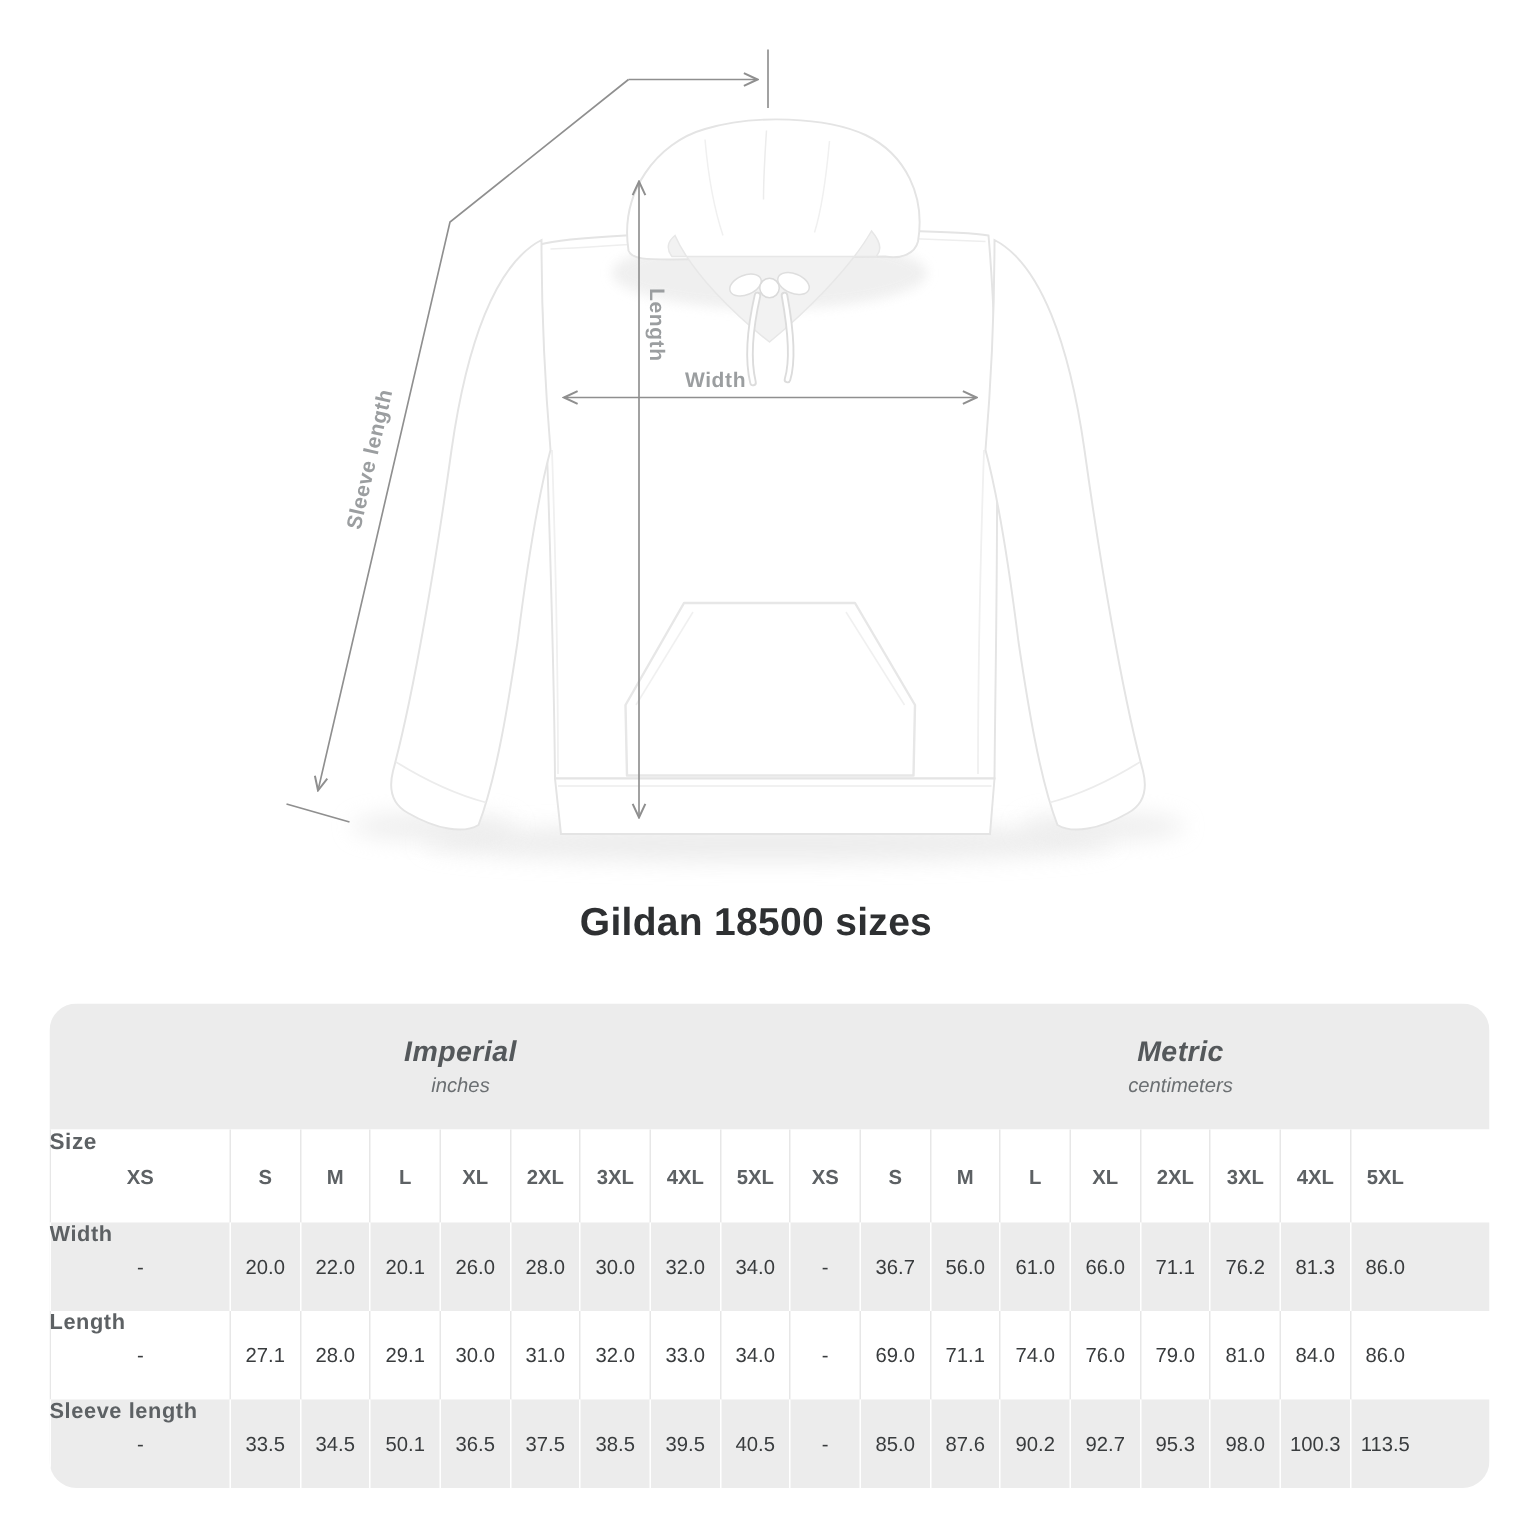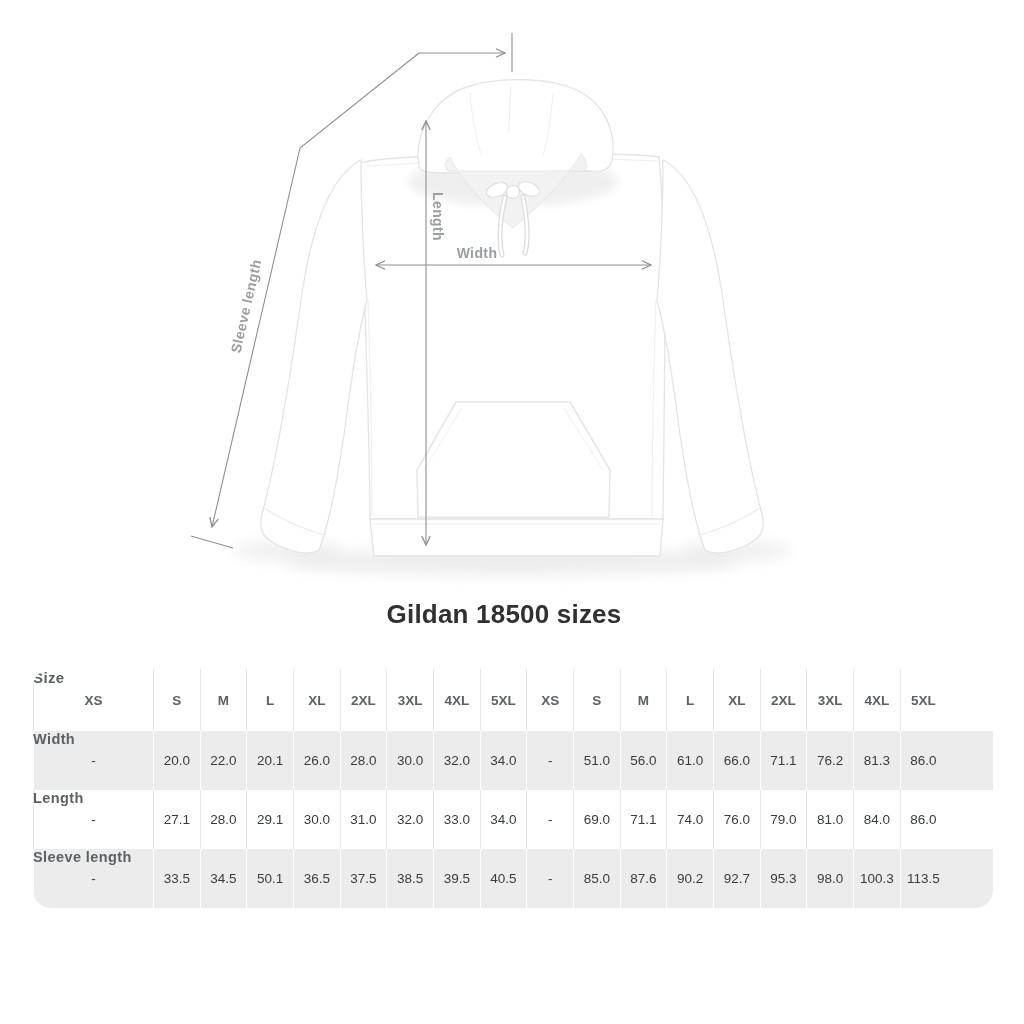--- a/index.html
+++ b/index.html
@@ -113,20 +113,30 @@
     </svg>
 
     <div class="lbl lbl-sleeve">Sleeve length</div>
     <div class="lbl lbl-length">Length</div>
     <div class="lbl lbl-width">Width</div>
   </div>
 
   <div class="title">Gildan 18500 sizes</div>
 
   <div class="size-table">
+    <div class="band">
+      <div class="band-group">
+        <div class="band-title">Imperial</div>
+        <div class="band-sub">inches</div>
+      </div>
+      <div class="band-group">
+        <div class="band-title">Metric</div>
+        <div class="band-sub">centimeters</div>
+      </div>
+    </div>
     <div id="table-rows">
         <div class="row header-row">
           <div class="c lbl">Size</div>
           <div class="c">XS</div>
           <div class="c">S</div>
           <div class="c">M</div>
           <div class="c">L</div>
           <div class="c">XL</div>
           <div class="c">2XL</div>
           <div class="c">3XL</div>
@@ -147,21 +157,21 @@
           <div class="c">-</div>
           <div class="c">20.0</div>
           <div class="c">22.0</div>
           <div class="c">20.1</div>
           <div class="c">26.0</div>
           <div class="c">28.0</div>
           <div class="c">30.0</div>
           <div class="c">32.0</div>
           <div class="c">34.0</div>
           <div class="c">-</div>
-          <div class="c">51.0</div>
+          <div class="c">36.7</div>
           <div class="c">56.0</div>
           <div class="c">61.0</div>
           <div class="c">66.0</div>
           <div class="c">71.1</div>
           <div class="c">76.2</div>
           <div class="c">81.3</div>
           <div class="c">86.0</div>
         </div>
         <div class="row data-row white">
           <div class="c lbl">Length</div>

